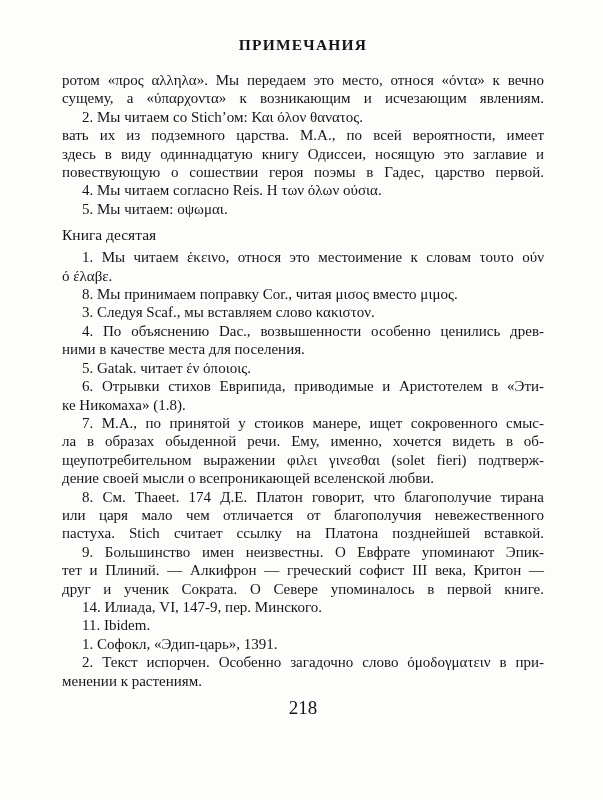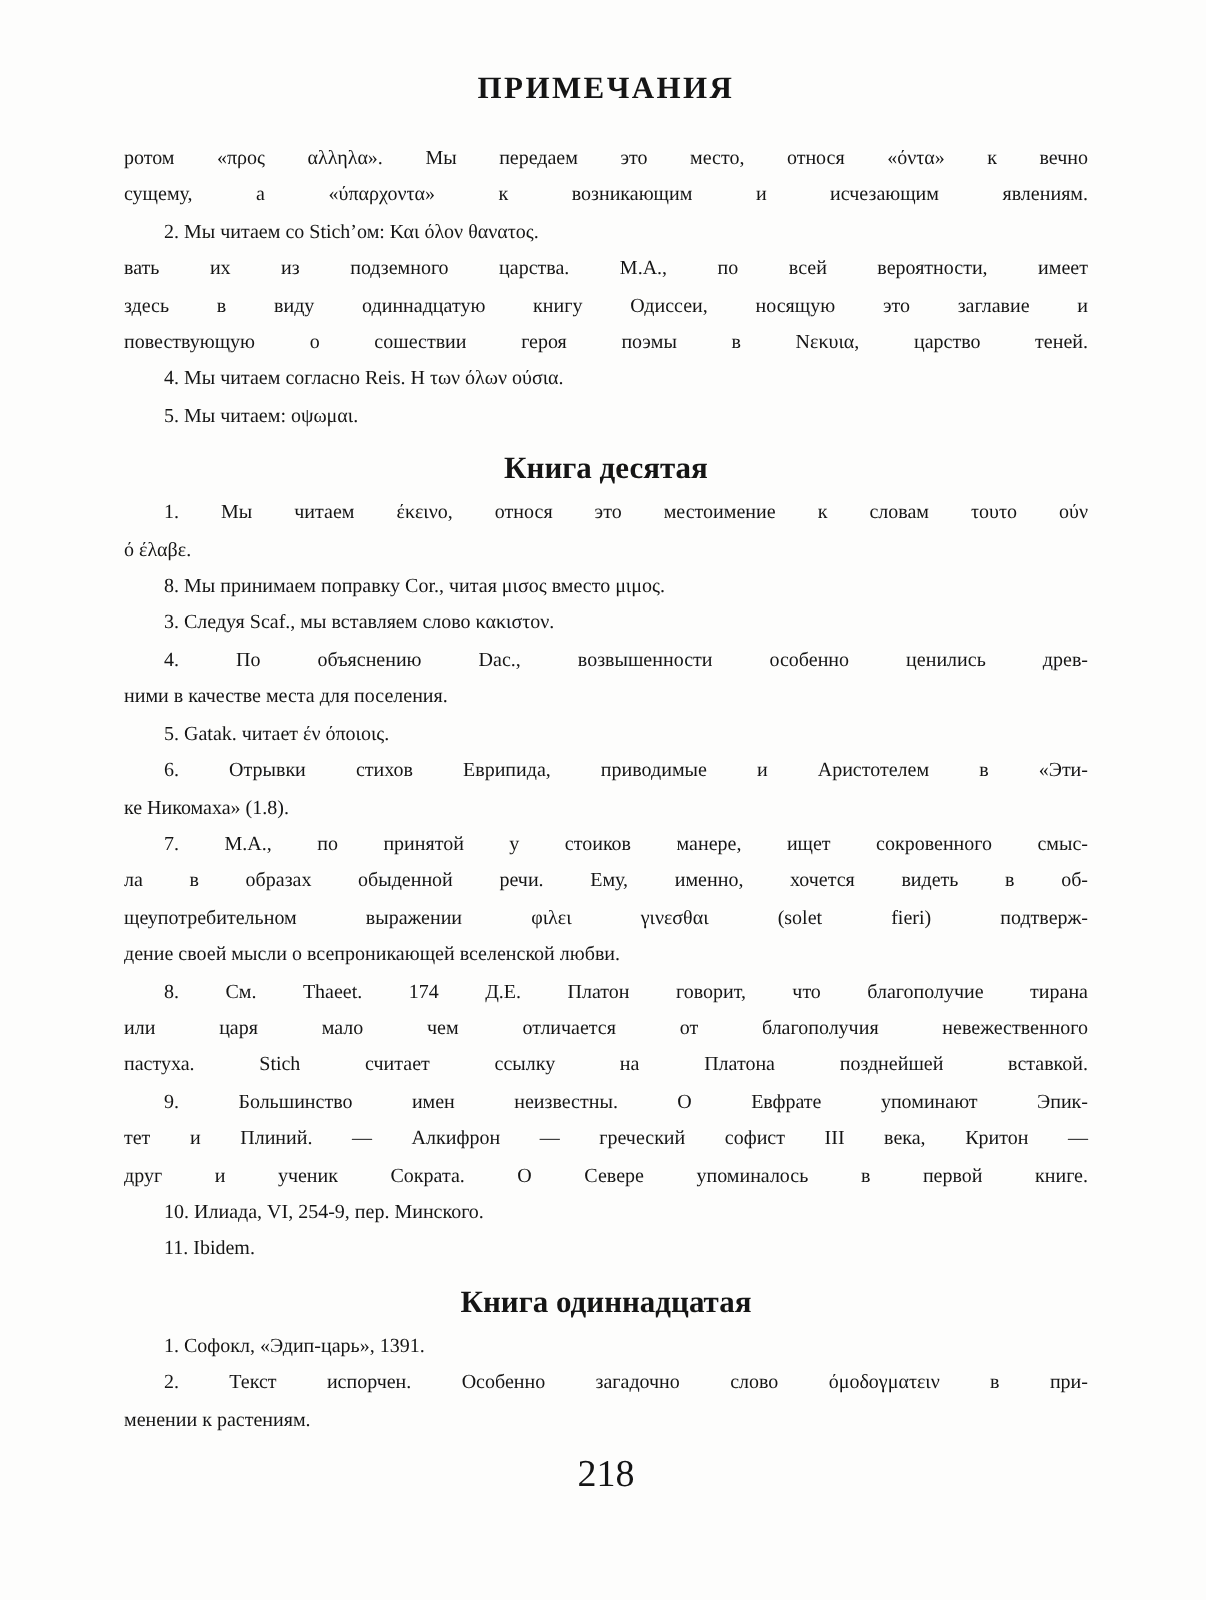--- a/index.html
+++ b/index.html
@@ -21,25 +21,25 @@
   .title {
     margin: 0 0 17px 0;
     font-size: 15.5px;
     font-weight: bold;
     text-align: center;
     letter-spacing: 1.2px;
   }
   .section-heading {
     margin: 8px 0 4px 0;
     font-size: 15.5px;
-    font-weight: bold;
-    text-align: center;
+    font-weight: normal;
+    text-align: left;
   }
   .line {
-    font-size: 10px;
+    font-size: 15px;
     line-height: 18.4px;
     text-align: left;
     white-space: normal;
   }
   .line.just {
     text-align: justify;
     text-align-last: justify;
   }
   .line.indent {
     text-indent: 20px;
@@ -56,21 +56,21 @@
 <div class="page">
   <h1 class="title">ПРИМЕЧАНИЯ</h1>
 
   <main id="sections">
       <section>
         <div class="line just">ротом «προς αλληλα». Мы передаем это место, относя «όντα» к вечно</div>
         <div class="line just">сущему, а «ύπαρχοντα» к возникающим и исчезающим явлениям.</div>
         <div class="line indent">2. Мы читаем со Stich’ом: Και όλον θανατος.</div>
         <div class="line just">вать их из подземного царства. М.А., по всей вероятности, имеет</div>
         <div class="line just">здесь в виду одиннадцатую книгу Одиссеи, носящую это заглавие и</div>
-        <div class="line just">повествующую о сошествии героя поэмы в Νεκυια, царство теней.</div>
+        <div class="line just">повествующую о сошествии героя поэмы в Гадес, царство первой.</div>
         <div class="line indent">4. Мы читаем согласно Reis. Η των όλων ούσια.</div>
         <div class="line indent">5. Мы читаем: οψωμαι.</div>
       </section>
       <section>
         <h2 class="section-heading">Книга десятая</h2>
         <div class="line indent just">1. Мы читаем έκεινο, относя это местоимение к словам τουτο ούν</div>
         <div class="line">ό έλαβε.</div>
         <div class="line indent">8. Мы принимаем поправку Cor., читая μισος вместо μιμος.</div>
         <div class="line indent">3. Следуя Scaf., мы вставляем слово κακιστον.</div>
         <div class="line indent just">4. По объяснению Dac., возвышенности особенно ценились древ-</div>
@@ -81,25 +81,24 @@
         <div class="line indent just">7. М.А., по принятой у стоиков манере, ищет сокровенного смыс-</div>
         <div class="line just">ла в образах обыденной речи. Ему, именно, хочется видеть в об-</div>
         <div class="line just">щеупотребительном выражении φιλει γινεσθαι (solet fieri) подтверж-</div>
         <div class="line">дение своей мысли о всепроникающей вселенской любви.</div>
         <div class="line indent just">8. См. Thaeet. 174 Д.Е. Платон говорит, что благополучие тирана</div>
         <div class="line just">или царя мало чем отличается от благополучия невежественного</div>
         <div class="line just">пастуха. Stich считает ссылку на Платона позднейшей вставкой.</div>
         <div class="line indent just">9. Большинство имен неизвестны. О Евфрате упоминают Эпик-</div>
         <div class="line just">тет и Плиний. — Алкифрон — греческий софист III века, Критон —</div>
         <div class="line just">друг и ученик Сократа. О Севере упоминалось в первой книге.</div>
-        <div class="line indent">10. Илиада, VI, 254-9, пер. Минского.</div>
+        <div class="line indent">14. Илиада, VI, 147-9, пер. Минского.</div>
         <div class="line indent">11. Ibidem.</div>
       </section>
       <section>
-        <h2 class="section-heading">Книга одиннадцатая</h2>
         <div class="line indent">1. Софокл, «Эдип-царь», 1391.</div>
         <div class="line indent just">2. Текст испорчен. Особенно загадочно слово όμοδογματειν в при-</div>
         <div class="line">менении к растениям.</div>
       </section>
     </main>
 
   <div class="page-number">218</div>
 </div>
 
 </body></html>

